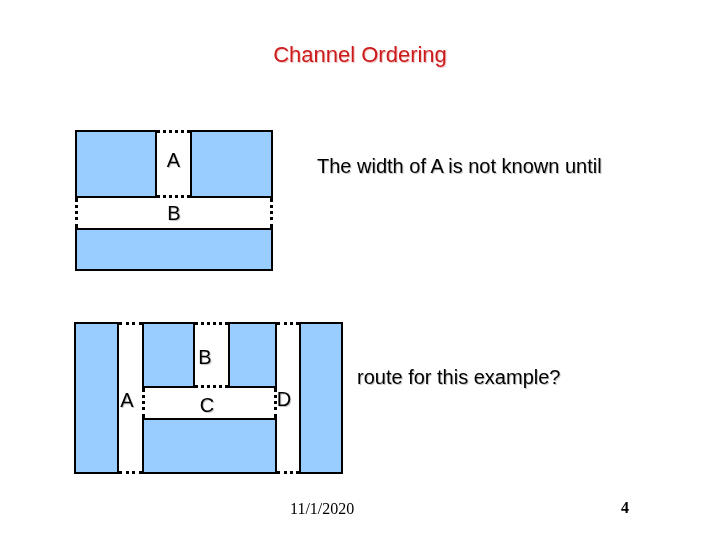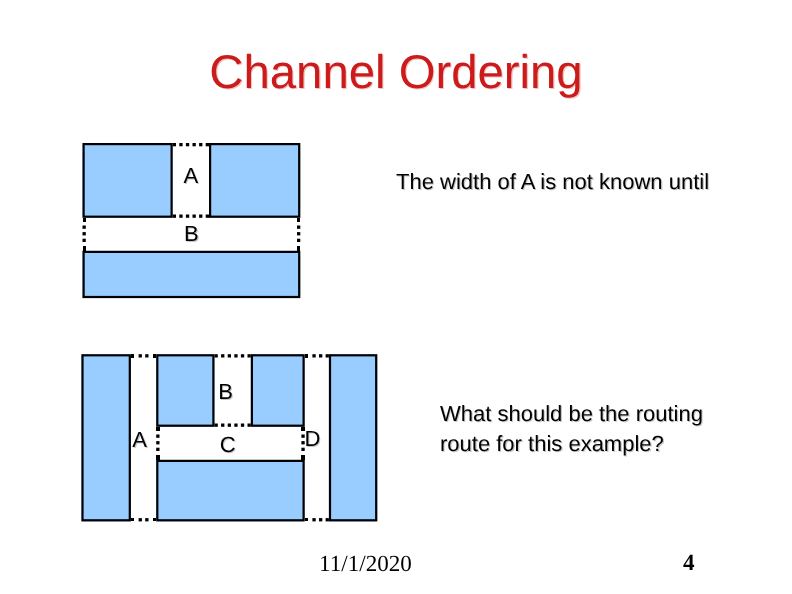--- a/index.html
+++ b/index.html
@@ -9,21 +9,21 @@
     height: 540px;
     background: #ffffff;
     overflow: hidden;
     font-family: "Liberation Sans", sans-serif;
     color: #000;
   }
   .title {
     position: absolute;
     left: 0; right: 0; top: 42px;
     text-align: center;
-    font-size: 43px;
+    font-size: 22px;
     font-weight: 400;
     color: #cc1b1b;
     text-shadow: 1px 1px 0 #f0c3c3;
     margin: 0;
   }
   .diagram { position: absolute; }
   .blk {
     position: absolute;
     background: #99ccff;
     border: 2px solid #000;
@@ -37,26 +37,25 @@
     line-height: 24px;
     text-align: center;
     text-shadow: 1px 1px 0 #c6c6c6;
   }
   .caption {
     position: absolute;
     font-size: 20px;
     line-height: 27px;
     white-space: nowrap;
     text-shadow: 1px 1px 0 #c6c6c6;
-    margin-left: 43px;
   }
   .footer-text {
     position: absolute;
     font-family: "Liberation Serif", serif;
-    font-size: 21px;
+    font-size: 16px;
     color: #000;
   }
   .page-num { font-weight: bold; }
 </style>
 </head>
 <body>
 
 <div class="slide">
 
   <h1 class="title">Channel Ordering</h1>
@@ -95,20 +94,19 @@
     <div class="dot-h" style="left:203px; top:0; width:22px;"></div>
     <div class="dot-h" style="left:203px; top:149px; width:22px;"></div>
 
     <div class="lbl" style="left:38px; top:66px; width:30px;">A</div>
     <div class="lbl" style="left:114px; top:23px; width:34px;">B</div>
     <div class="lbl" style="left:116px; top:71px; width:34px;">C</div>
     <div class="lbl" style="left:196px; top:65px; width:28px;">D</div>
   </div>
 
   <div class="caption" style="left:357px; top:364px;">
-    <div>What should be the routing</div>
     <div>route for this example?</div>
   </div>
 
   <div class="footer-text" style="left:290px; top:500px;">11/1/2020</div>
   <div class="footer-text page-num" style="left:621px; top:499px;">4</div>
 
 </div>
 
 </body></html>

